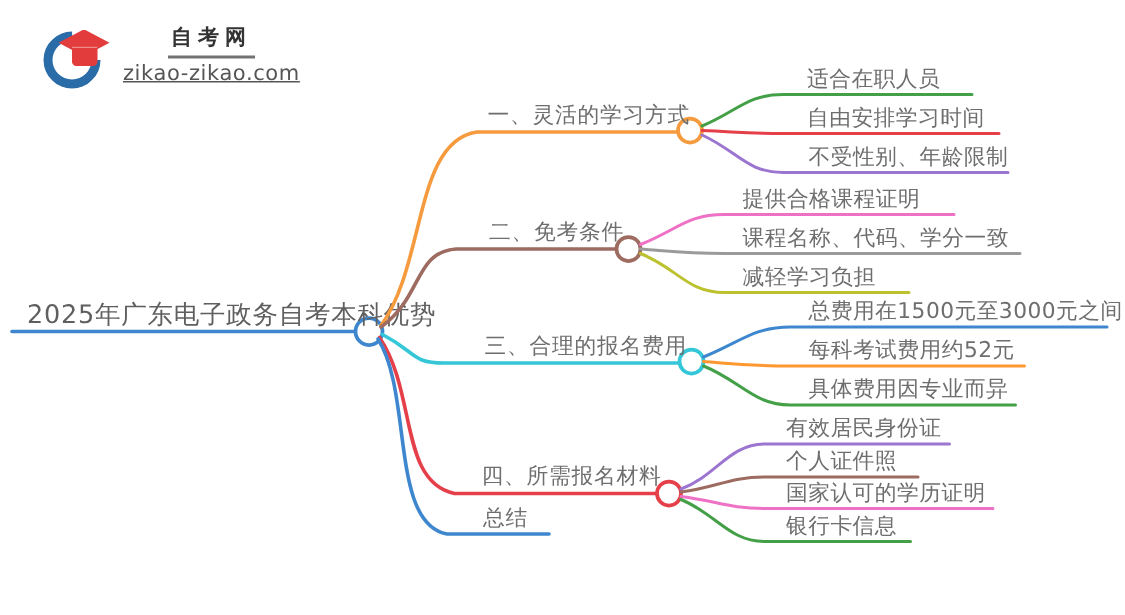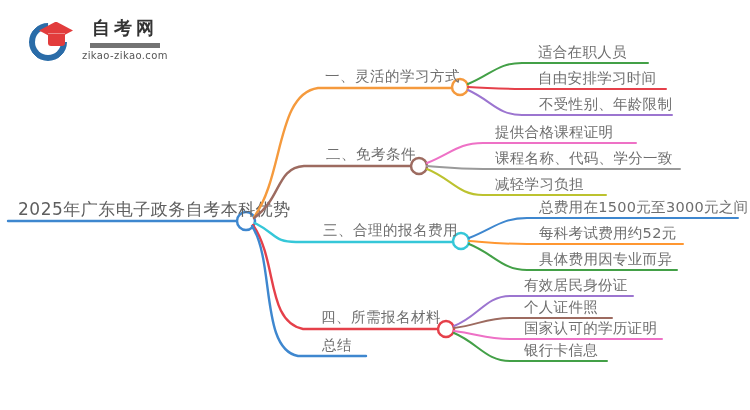--- a/index.html
+++ b/index.html
@@ -16,22 +16,22 @@
   }
   .cap-top{
     position:absolute;left:10px;top:3px;width:34px;height:18px;background:#e23c3c;
     clip-path:polygon(50% 0,100% 50%,50% 100%,0 50%);
   }
   .cap-base{
     position:absolute;left:19px;top:14px;width:17px;height:13px;background:#e23c3c;
     border-radius:0 0 3px 3px;box-shadow:0 1px 0 rgba(255,255,255,.4) inset;
   }
   .logo-text{display:flex;flex-direction:column;align-items:center;}
-  .logo-title{font-size:18px;font-weight:bold;color:#333;letter-spacing:4px;padding:0 2px 3px 2px;border-bottom:5px solid #737373;}
-  .logo-domain{font-size:10px;color:#555;margin-top:2px;letter-spacing:.4px;}
+  .logo-title{font-size:14px;font-weight:bold;color:#333;letter-spacing:4px;padding:0 2px 3px 2px;border-bottom:2px solid #737373;}
+  .logo-domain{font-size:14px;color:#555;margin-top:2px;letter-spacing:.4px;text-decoration:underline;}
   
   svg{position:absolute;left:0;top:0;}
   path.link{fill:none;stroke-linecap:round;stroke-linejoin:round;}
   path.main{stroke-width:2.4;}
   path.kid{stroke-width:2;}
   circle.knot{fill:#fff;stroke-width:2.5;}
   text{fill:#6e6e6e;}
   .t-root{font-size:17px;fill:#5f5f5f;letter-spacing:.5px;}
   .t-branch{font-size:14.5px;letter-spacing:.5px;}
   .t-child{font-size:14.5px;letter-spacing:.3px;}

